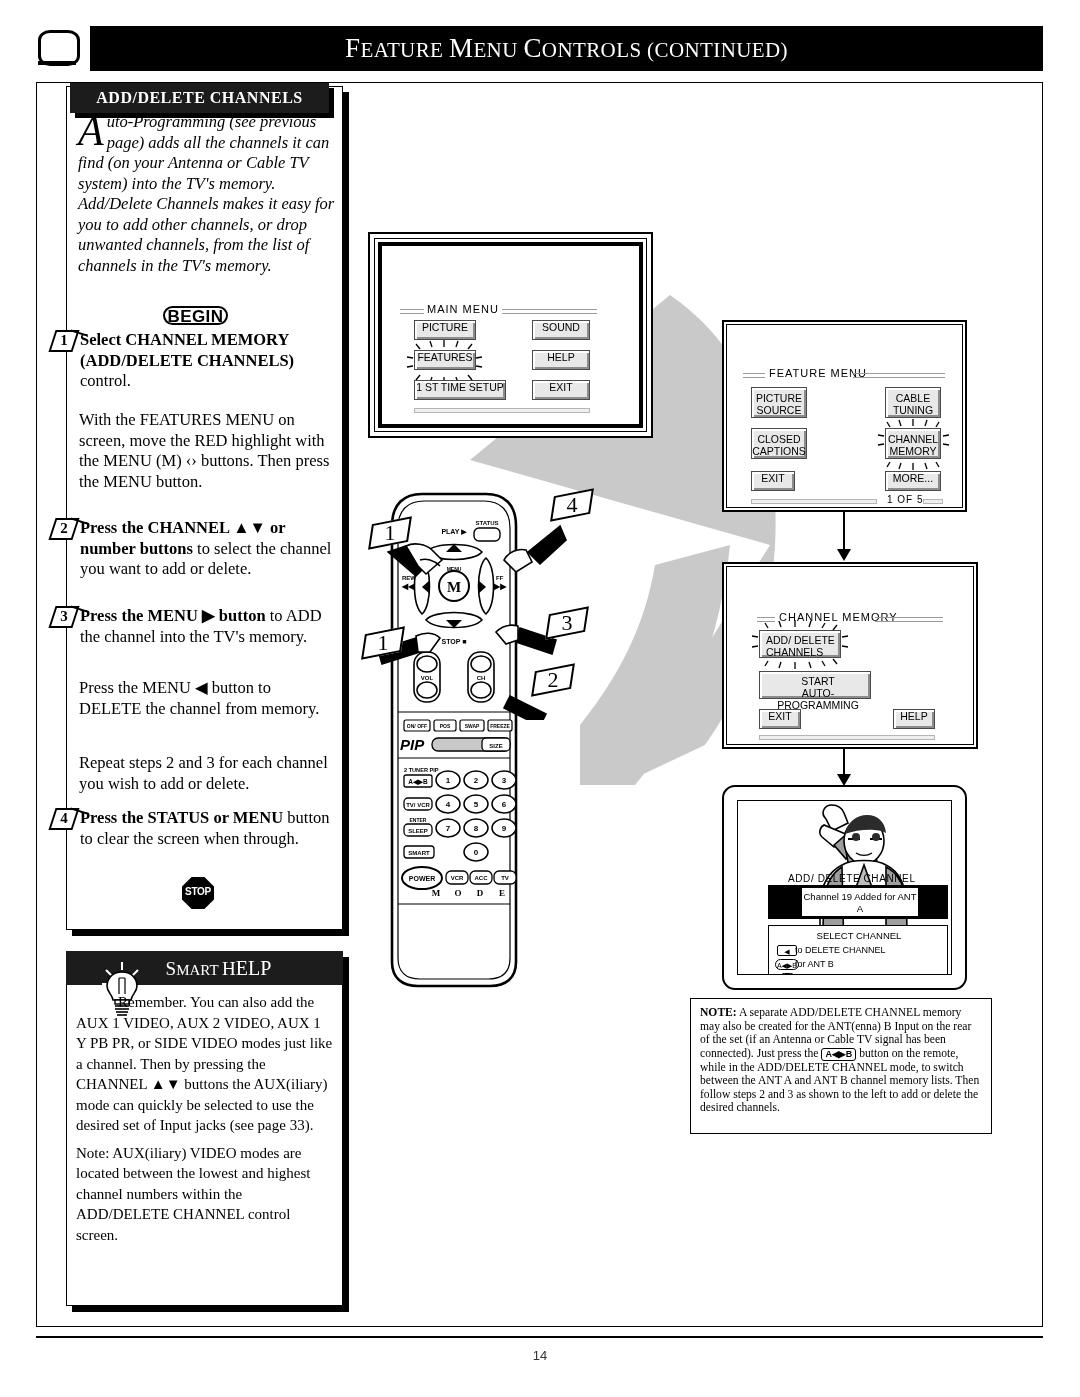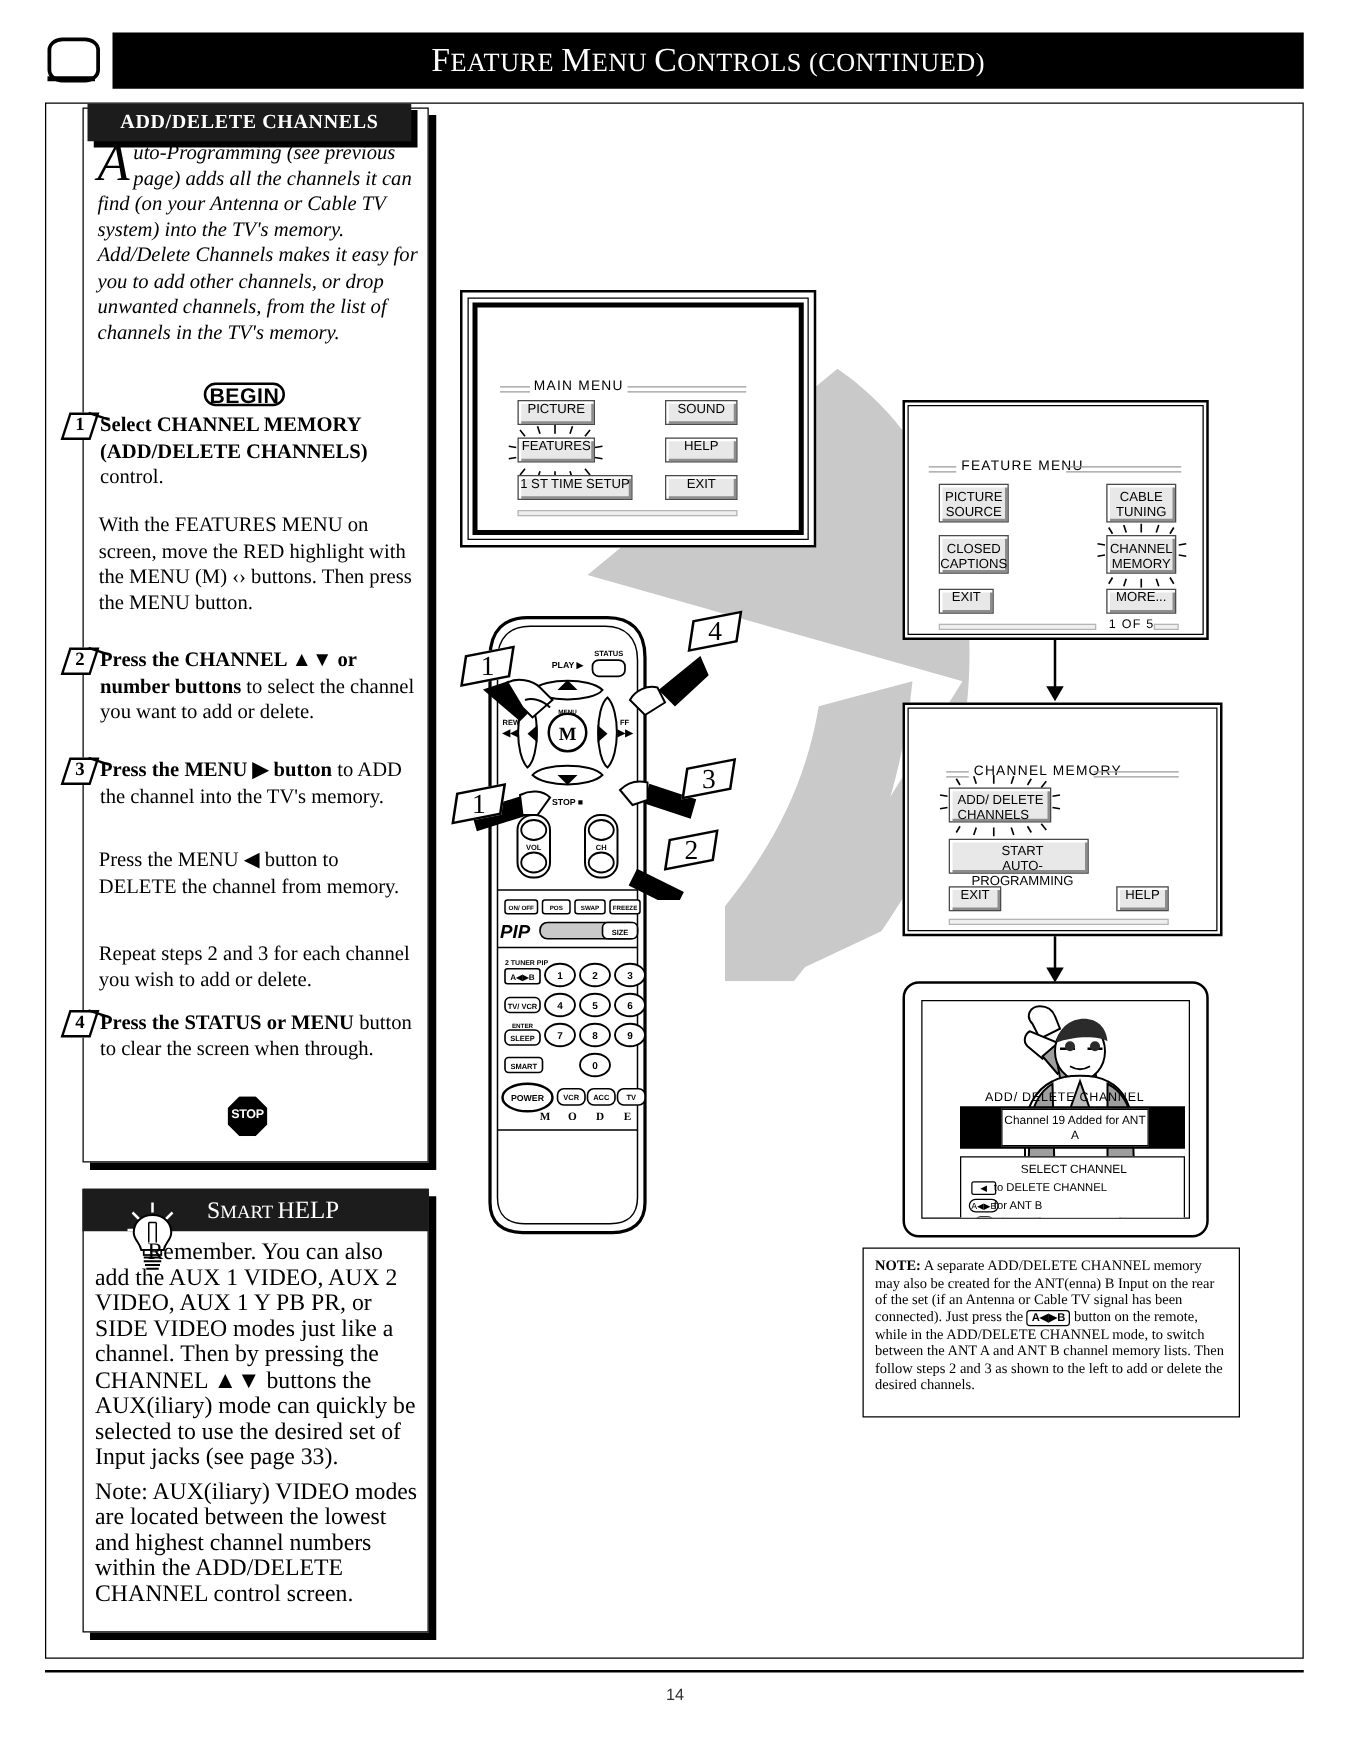--- a/index.html
+++ b/index.html
@@ -51,21 +51,21 @@
      font-weight:bold;font-size:10px;letter-spacing:-.3px;}
 
   
   #smart-shadow{position:absolute;left:72px;top:957px;width:277px;height:355px;background:#000;}
   #smart-card{position:absolute;left:66px;top:951px;width:277px;height:355px;border:1.5px solid #000;background:#fff;box-sizing:border-box;}
   #smart-head{position:absolute;left:66px;top:951px;width:277px;height:34px;background:#1c1c1c;}
   #smart-title{position:absolute;left:66px;top:951px;width:277px;height:34px;line-height:34px;text-align:center;color:#fff;
       font-family:"Liberation Serif",serif;font-size:19px;padding-left:28px;box-sizing:border-box;}
   #bulb{position:absolute;left:100px;top:960px;width:46px;height:58px;}
   #bulb svg{display:block;}
-  #smart-body{position:absolute;left:76px;top:992px;width:258px;font-size:19px;line-height:20.5px;}
+  #smart-body{position:absolute;left:76px;top:992px;width:258px;font-size:15px;line-height:20.5px;}
   #smart-body p{margin:0 0 7px 0;}
   #smart-body p.first{text-indent:42px;}
 
   
   #gray-swoosh{position:absolute;left:470px;top:245px;width:320px;height:540px;}
 
   
   .tvset{position:absolute;border:2px solid #000;background:#fff;box-sizing:border-box;}
   #mainmenu-tv{left:368px;top:232px;width:285px;height:206px;padding:4px;}
   #mainmenu-tv .inner1{width:100%;height:100%;border:1px solid #000;box-sizing:border-box;padding:3px;}

